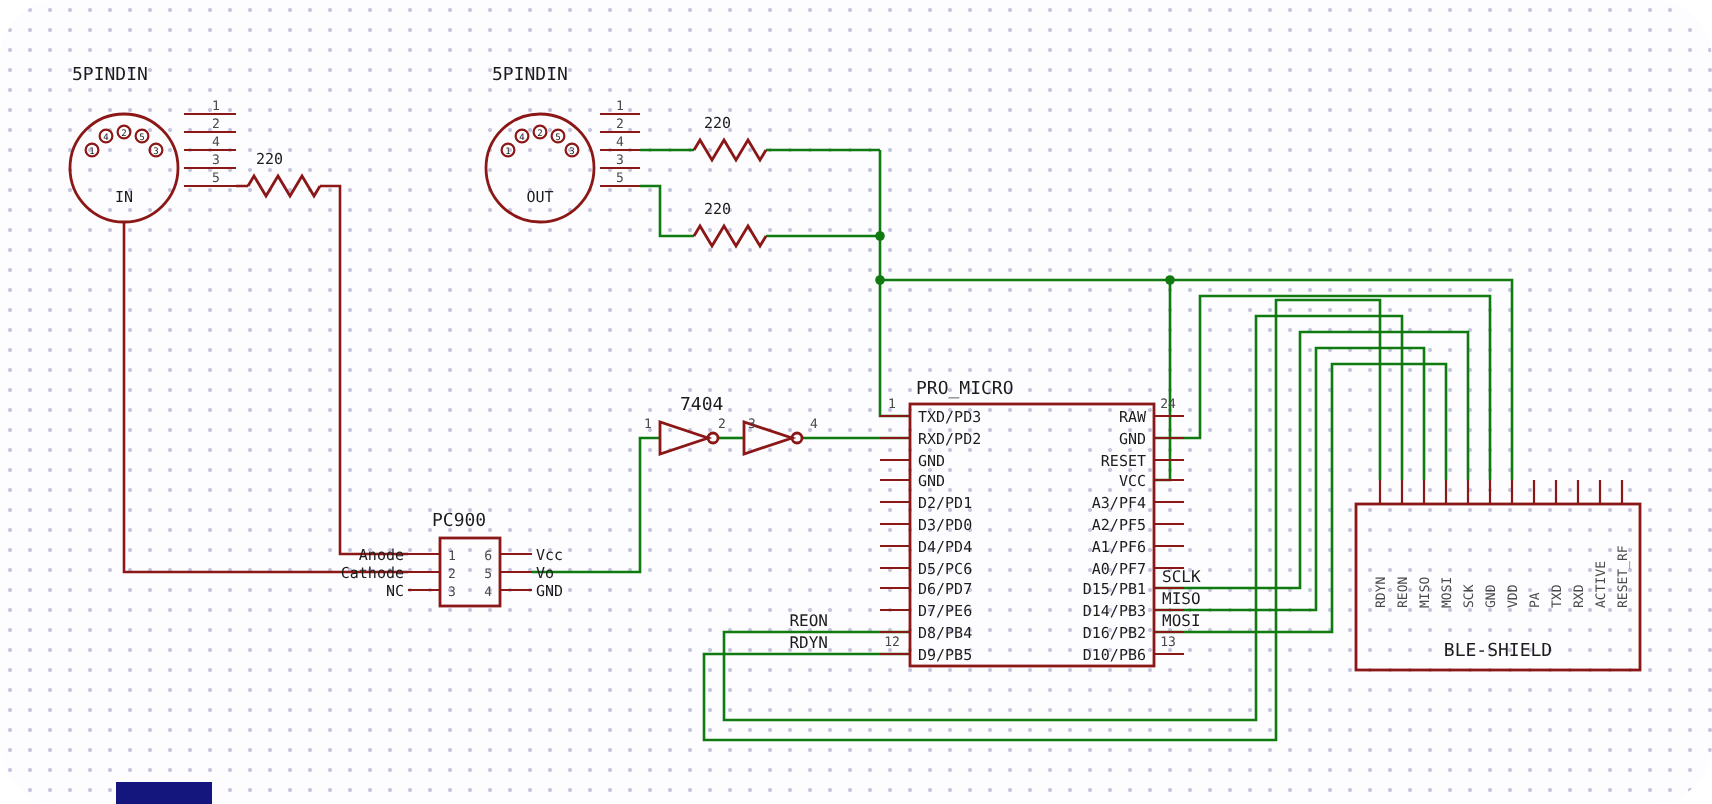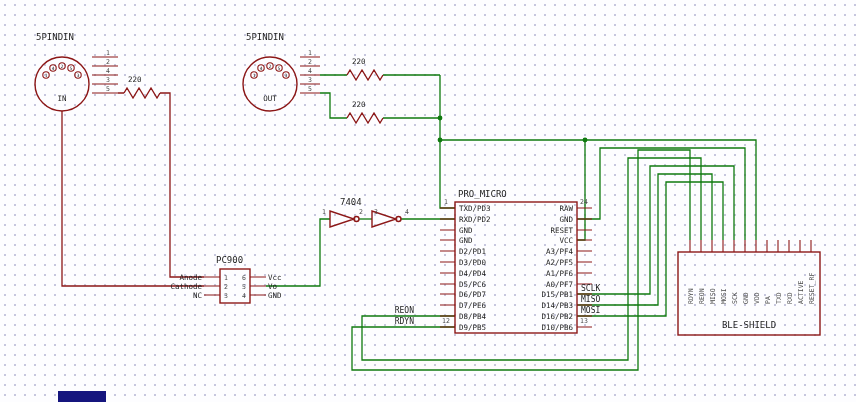--- a/index.html
+++ b/index.html
@@ -4,20 +4,21 @@
 <style>
   html,body{margin:0;padding:0;}
   .screen{
     position:relative;
     width:856px;height:402px;
     background-color:#fdfdff;
     background-image:radial-gradient(#c6c6de 1px, transparent 1.1px);
     background-size:10px 10px;
     overflow:hidden;
     font-family:"DejaVu Sans Mono", monospace;
+    border-radius:30px;
   }
   svg{position:absolute;left:0;top:0;}
   .sym{stroke:#8c1717;stroke-width:1.4;fill:none;}
   .symthin{stroke:#8c1717;stroke-width:1.1;fill:none;}
   .wireG{stroke:#0f7a0f;stroke-width:1.3;fill:none;}
   .wireR{stroke:#8c1717;stroke-width:1.3;fill:none;}
   .dot{fill:#0f7a0f;stroke:none;}
   text{font-family:"DejaVu Sans Mono", monospace;fill:#1c1c1c;}
   .tname{font-size:9px;}
   .tpin{font-size:7.5px;}

